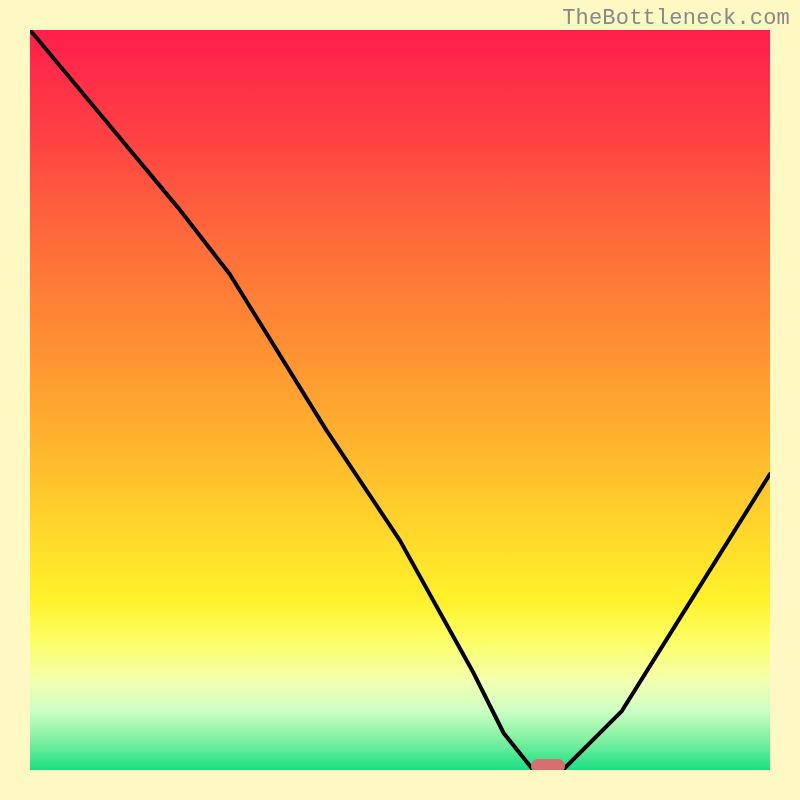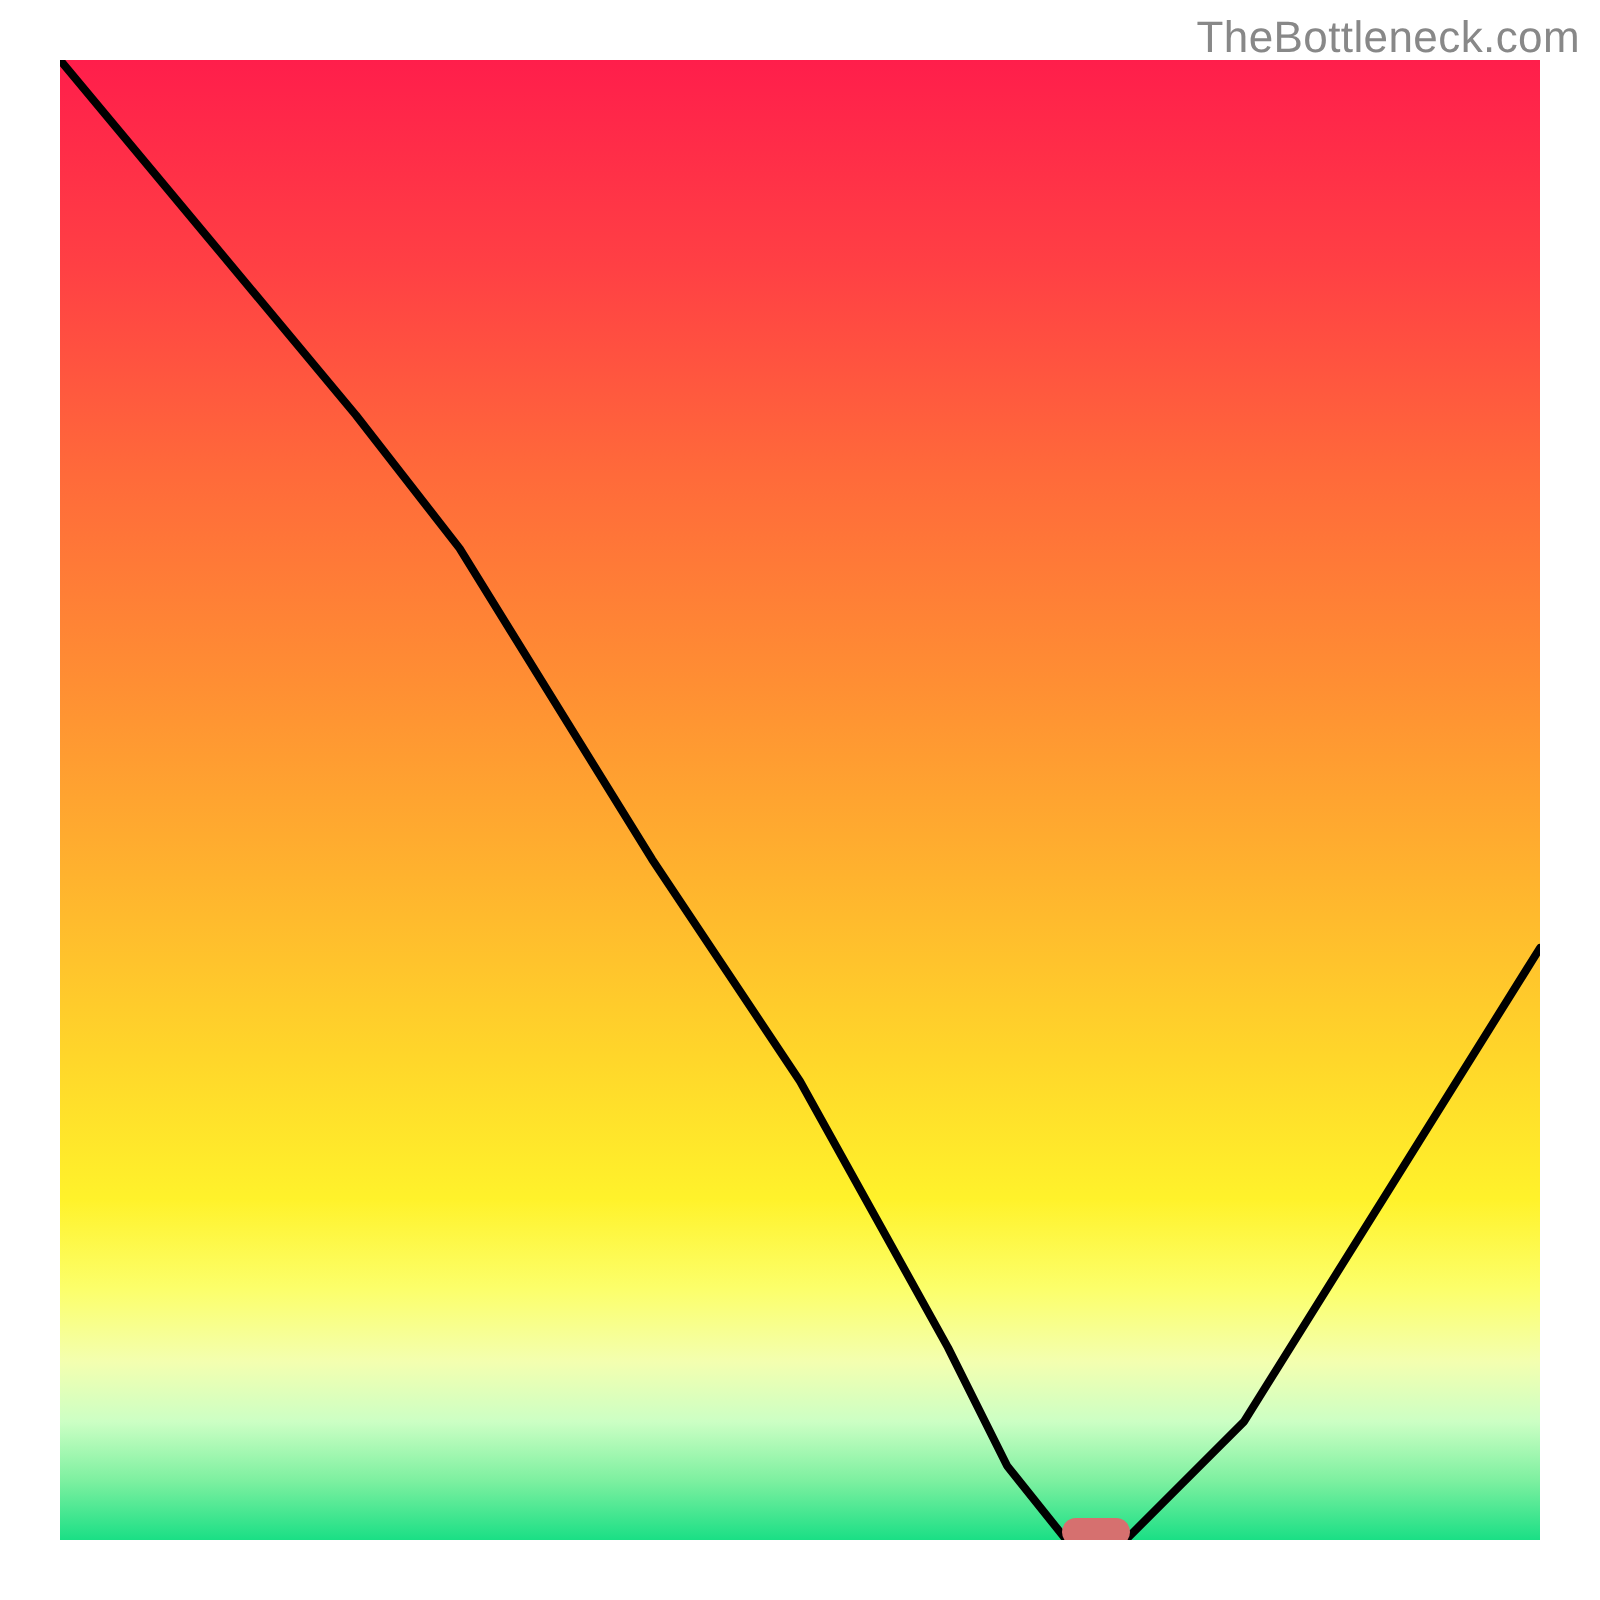--- a/index.html
+++ b/index.html
@@ -10,21 +10,22 @@
   background: #000;
   overflow: hidden;
   font-family: Arial, Helvetica, sans-serif;
 }
 .frame {
   position: absolute;
   top: 0;
   left: 0;
   width: 800px;
   height: 800px;
-  background: #ffffff;
+  background: #fef9c3;
+  font-family: Liberation Mono, monospace;
 }
 .watermark {
   position: absolute;
   top: 6px;
   right: 10px;
   color: #888;
   font-size: 22px;
   font-weight: 500;
   letter-spacing: 0.2px;
   z-index: 20;

